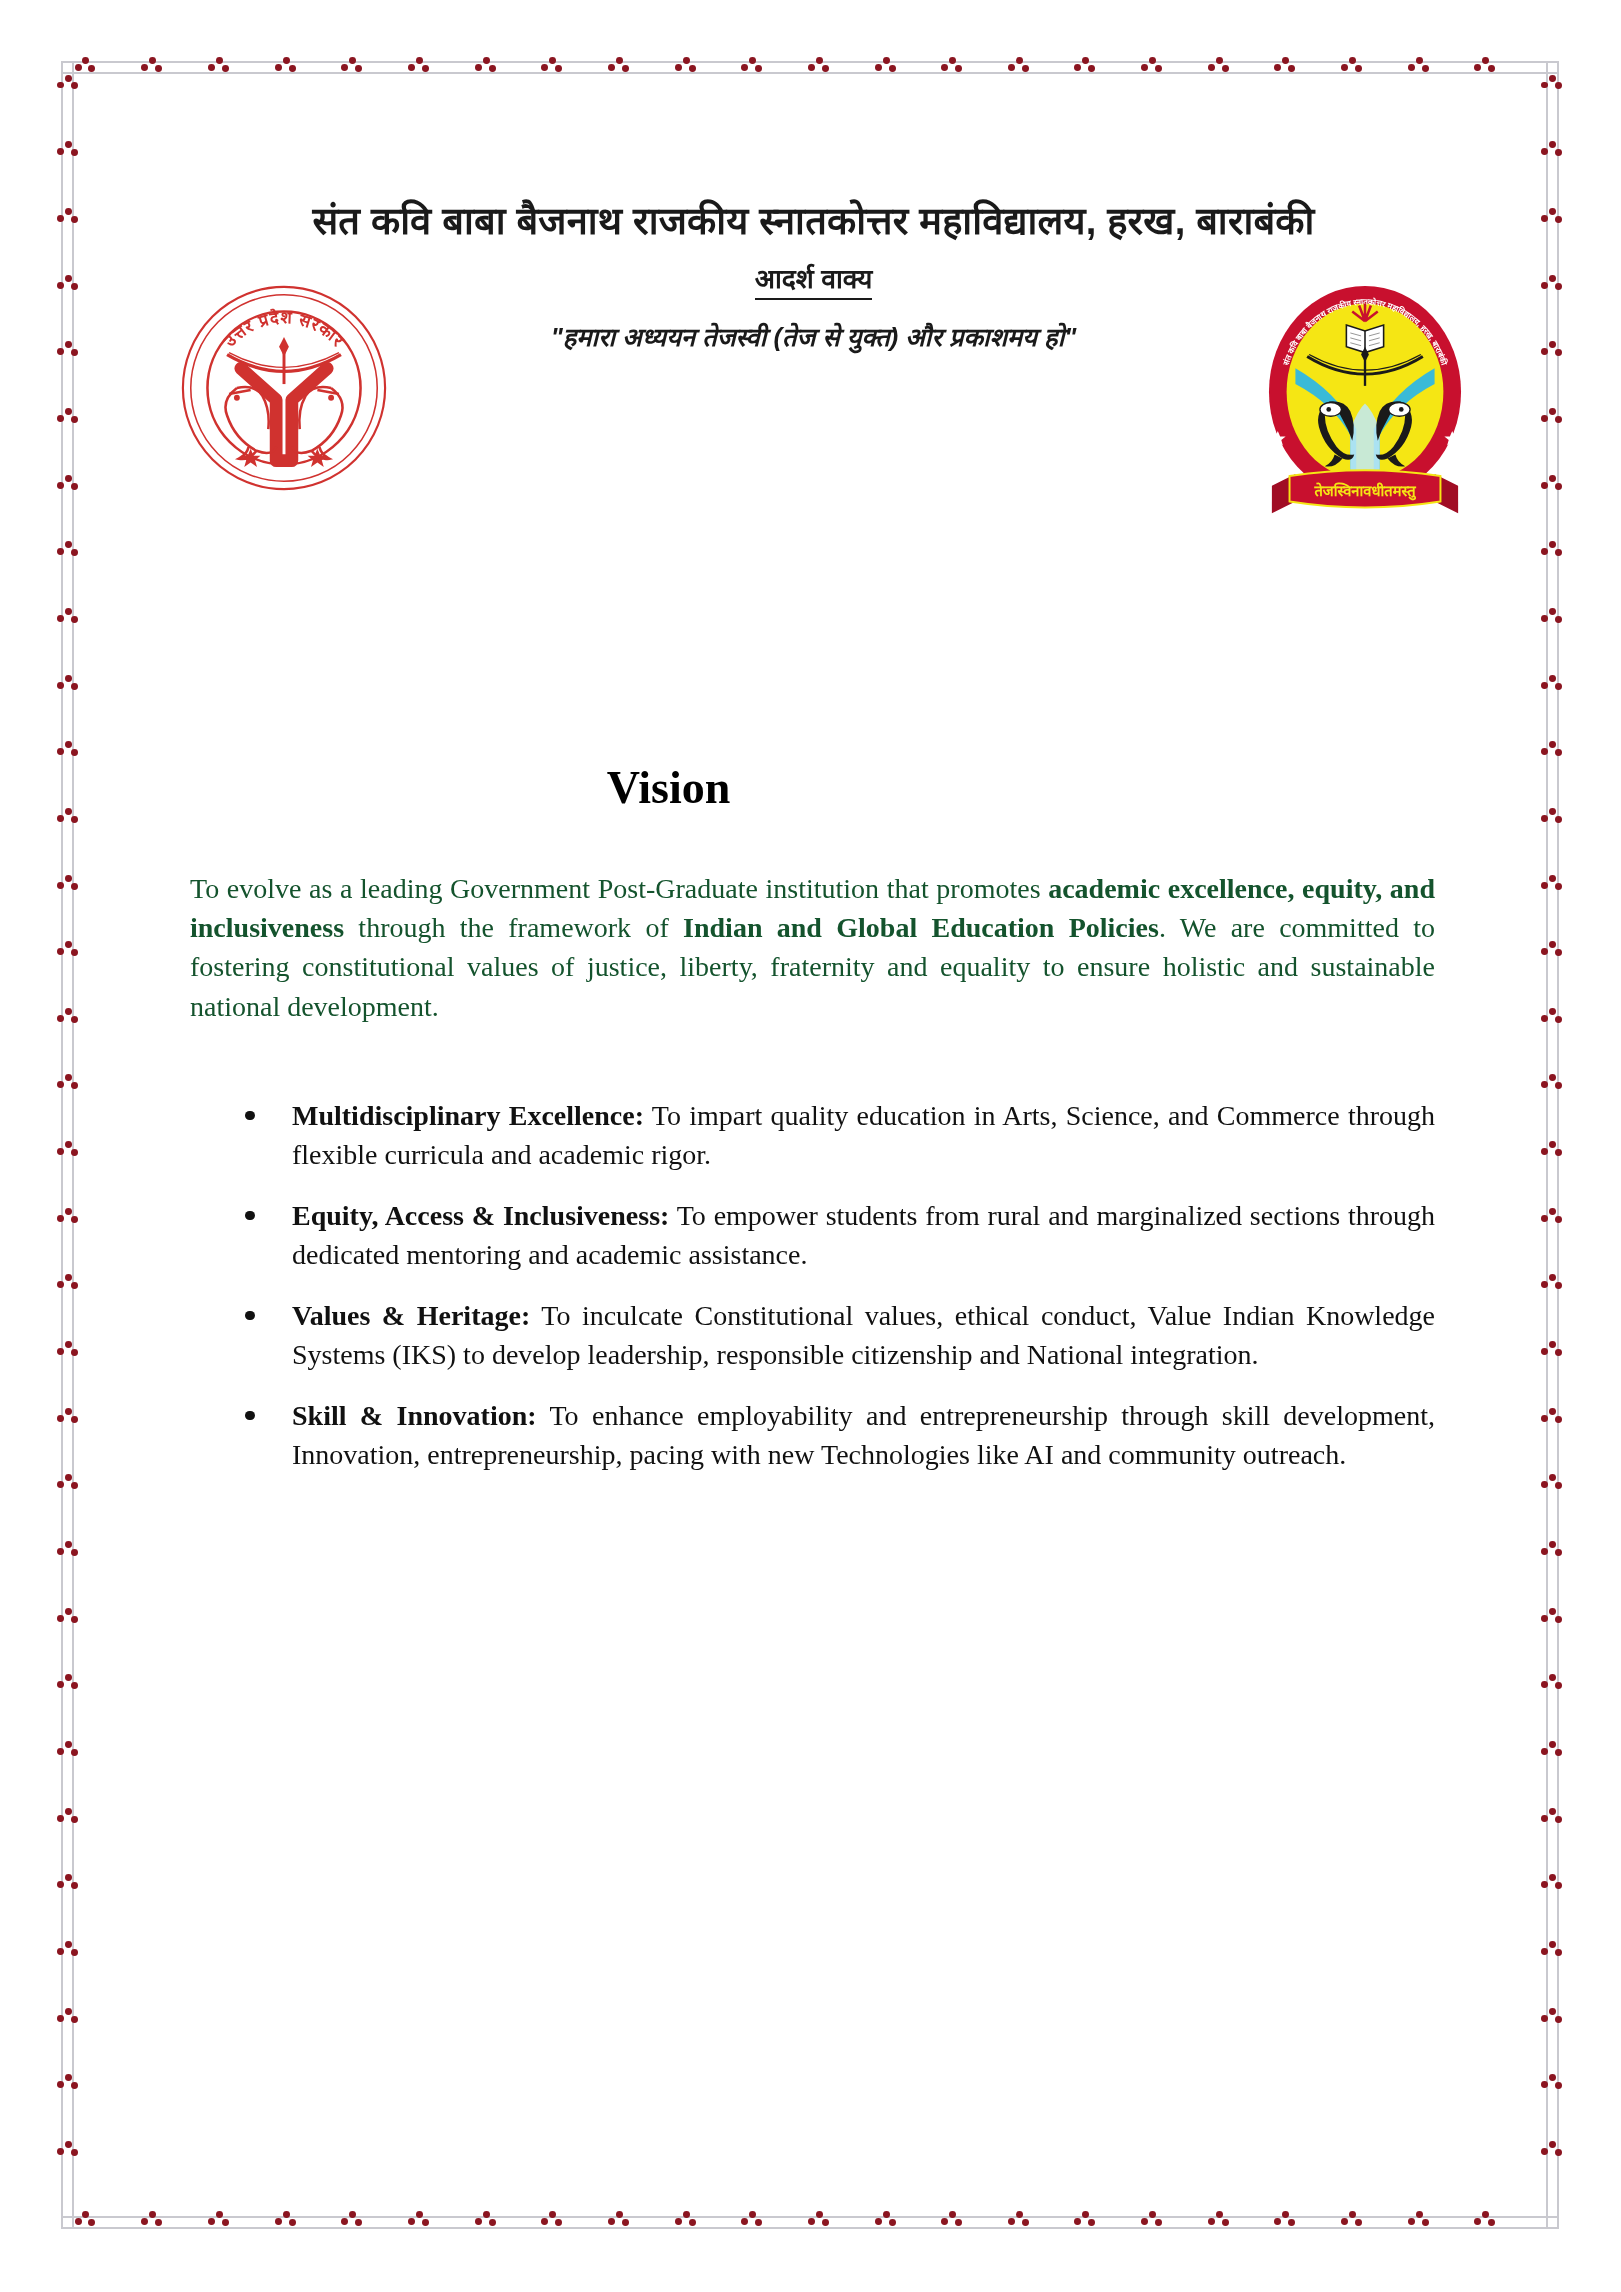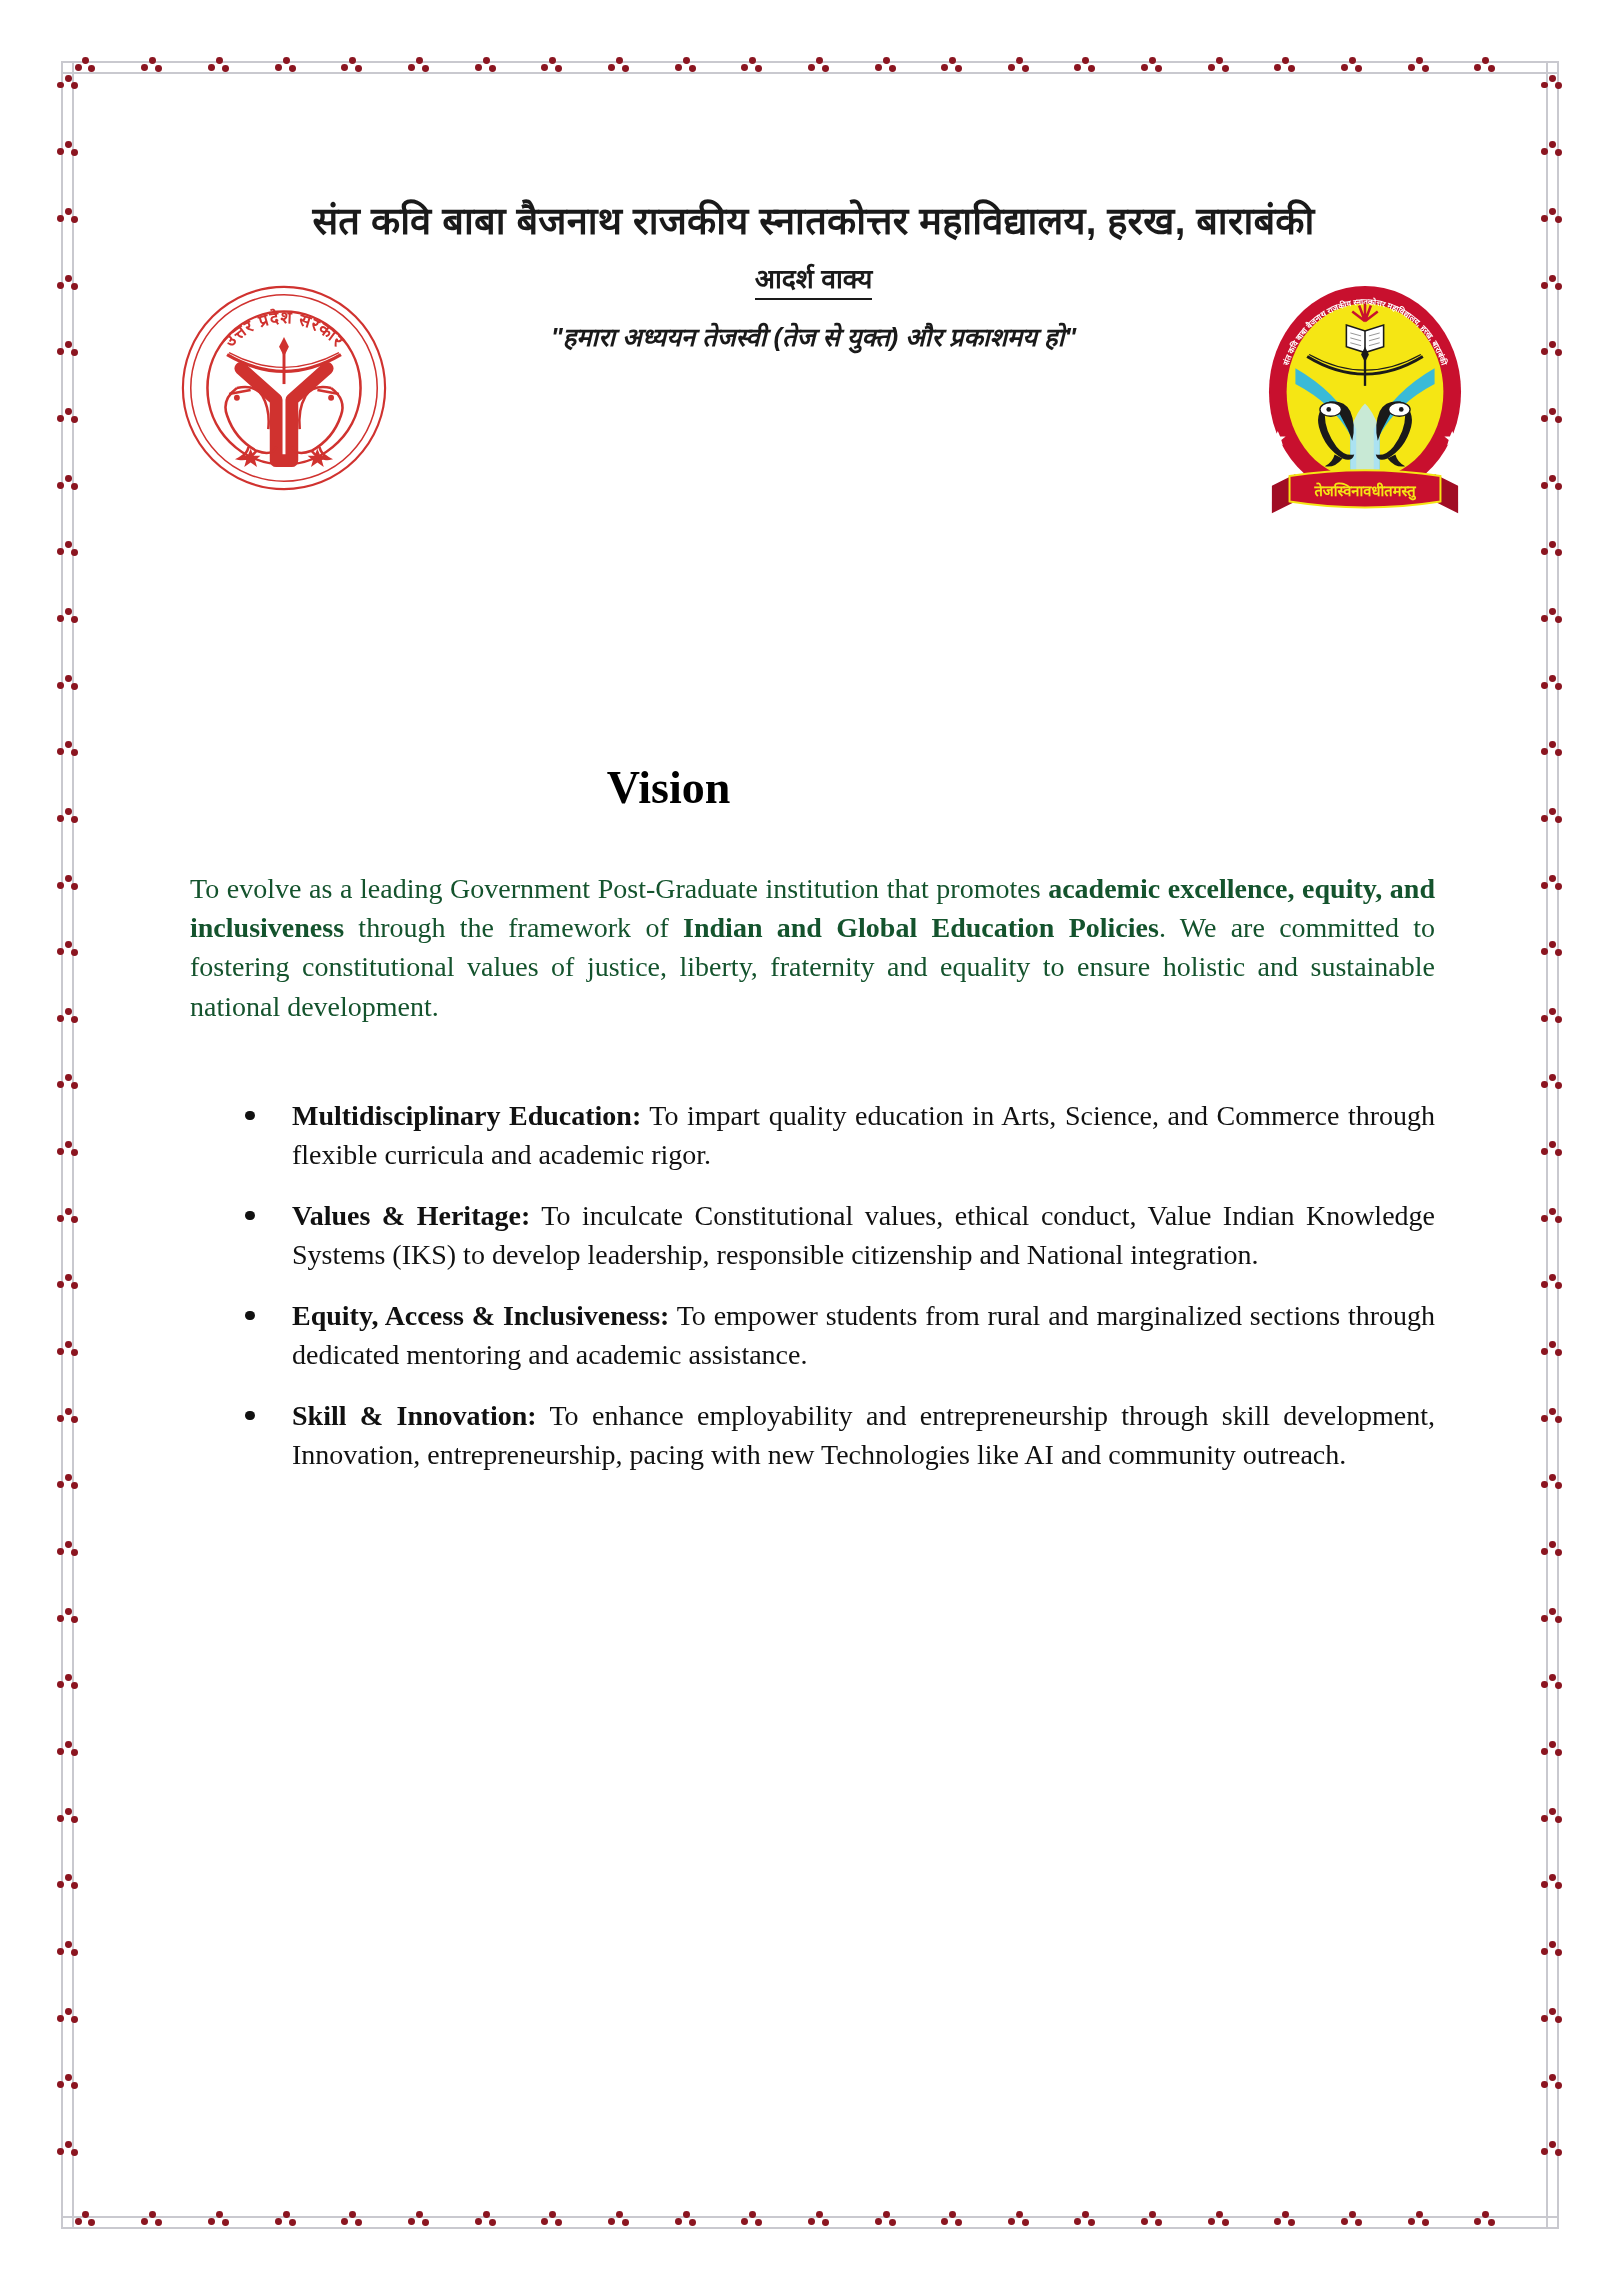--- a/index.html
+++ b/index.html
@@ -827,20 +827,20 @@
     <div class="motto-label">
       <span>आदर्श वाक्य</span>
     </div>
     <div class="motto-hi">"हमारा अध्ययन तेजस्वी (तेज से युक्त)  और प्रकाशमय हो"</div>
   </div>
 
   <h2 class="section-title" id="vision-title">Vision</h2>
   <p id="vision-body"><span>To evolve as a leading Government Post-Graduate institution that promotes </span><span class="bold">academic excellence, equity, and inclusiveness</span><span> through the framework of </span><span class="bold">Indian and Global Education Policies</span><span>. We are committed to fostering constitutional values of justice, liberty, fraternity and equality to ensure holistic and sustainable national development.</span></p>
 
   <ul id="mission-list">
-      <li><span class="bullet-dot"></span><b>Multidisciplinary Education:</b><span> To impart quality education in Arts, Science, and Commerce through flexible curricula and academic rigor.</span></li>
+      <li><span class="bullet-dot"></span><b>Multidisciplinary Excellence:</b><span> To impart quality education in Arts, Science, and Commerce through flexible curricula and academic rigor.</span></li>
+      <li><span class="bullet-dot"></span><b>Equity, Access &amp; Inclusiveness:</b><span> To empower students from rural and marginalized sections through dedicated mentoring and academic assistance.</span></li>
       <li><span class="bullet-dot"></span><b>Values &amp; Heritage:</b><span> To inculcate Constitutional values, ethical conduct, Value Indian Knowledge Systems (IKS) to develop leadership, responsible citizenship and National integration.</span></li>
-      <li><span class="bullet-dot"></span><b>Equity, Access &amp; Inclusiveness:</b><span> To empower students from rural and marginalized sections through dedicated mentoring and academic assistance.</span></li>
       <li><span class="bullet-dot"></span><b>Skill &amp; Innovation:</b><span> To enhance employability and entrepreneurship through skill development, Innovation, entrepreneurship, pacing with new Technologies like AI and community outreach.</span></li>
     </ul>
 
 </div>
 
 
 </body></html>

